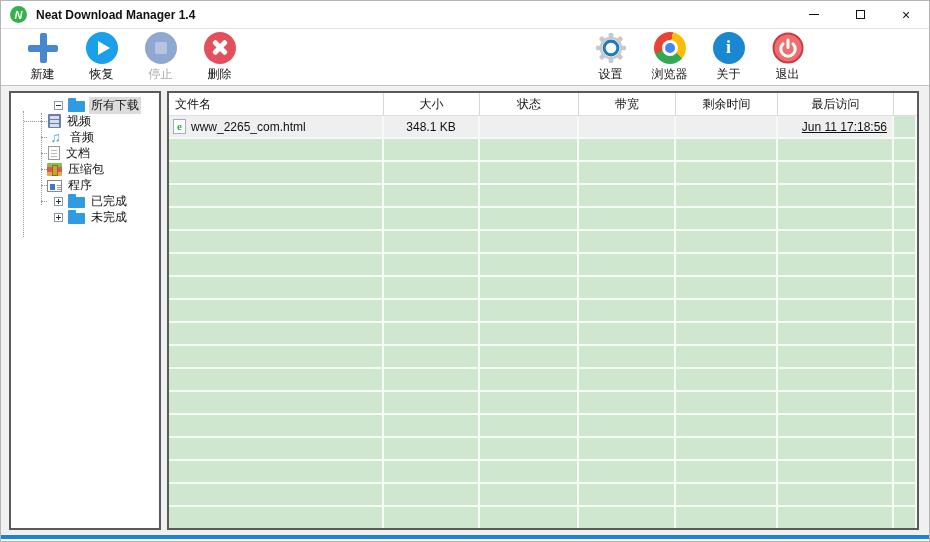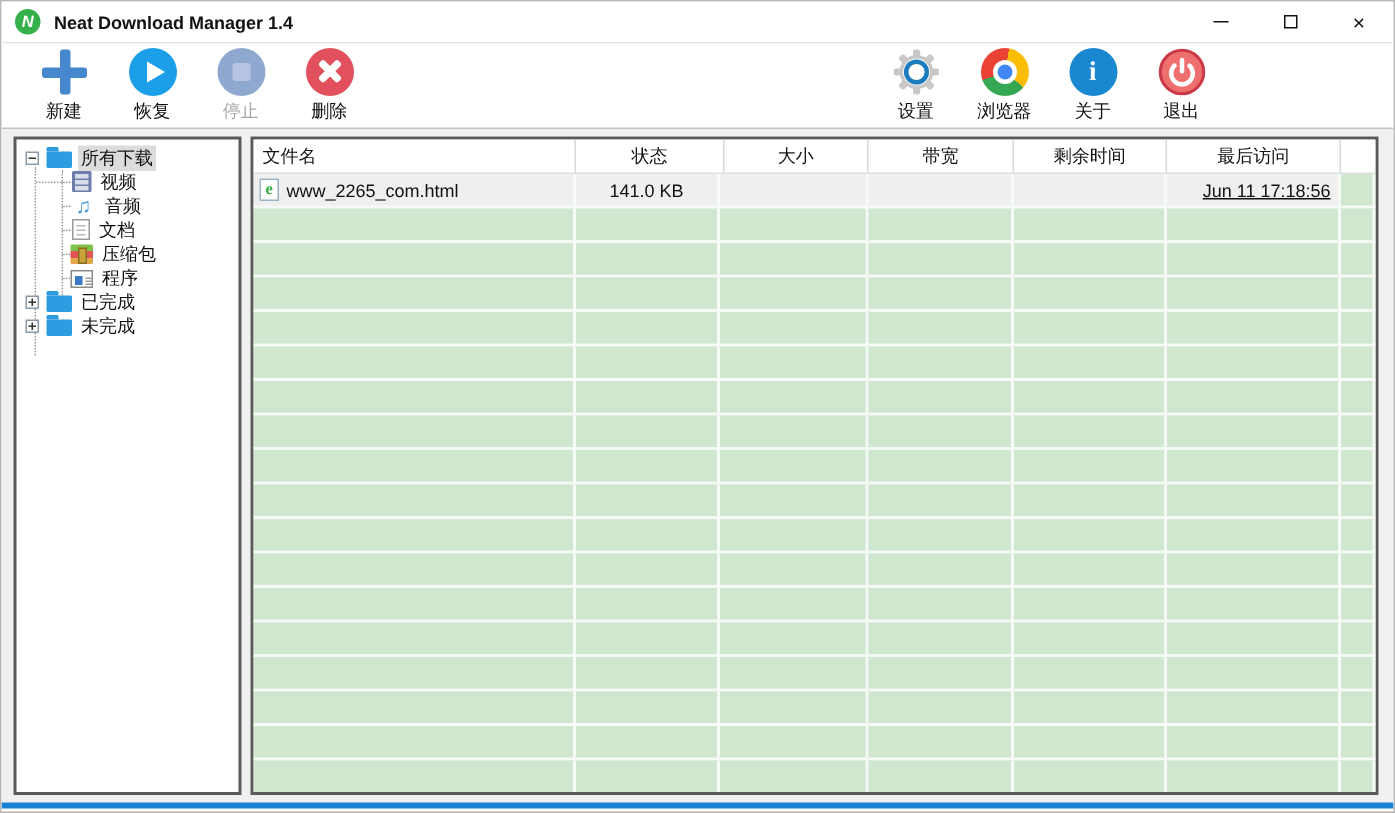--- a/index.html
+++ b/index.html
@@ -52,21 +52,21 @@
   .content { position:absolute; left:0; top:85px; width:100%; height:453px; background:#f0f0f0; }
   .accent-bar { position:absolute; left:0; bottom:0; width:100%; height:4px; }
 
   .panel { position:absolute; top:5px; height:439px; background:#fff; border:2px solid #5a5a5a; }
   .sidebar { left:8px; width:152px; }
   .tablebox { left:166px; width:752px; overflow:hidden; }
 
   
   .tree { position:relative; padding-top:4px; font-size:12px; color:#111; height:100%; }
   .tree-row { height:16px; display:flex; align-items:center; position:relative; z-index:2; }
-  .lvl0 { padding-left:6px; }
+  .lvl0 { padding-left:6px;margin-left:37px; }
   .lvl1 { padding-left:36px; }
   .expander { width:9px; height:9px; background:#fff; border:1px solid #8a9aa8; position:relative; margin-right:5px; flex:none; }
   .expander::before { content:""; position:absolute; left:1px; top:3px; width:5px; height:1px; background:#333; }
   .expander.plus::after { content:""; position:absolute; left:3px; top:1px; width:1px; height:5px; background:#333; }
   .t-icon { width:17px; height:14px; margin-right:4px; flex:none; position:relative; }
   .i-folder { background:#2f9ce2; border-radius:1px; margin-top:2px; height:11px; }
   .i-folder::before { content:""; position:absolute; top:-3px; left:0; width:8px; height:3px; background:#2f9ce2; border-radius:1px 1px 0 0; }
   .t-label { white-space:nowrap; padding:0 2px; }
   .t-label.selected { background:#dcdcdc; }
   .i-video { width:13px; height:14px; margin-left:1px; background:#6b7da8; border-radius:1px; }
@@ -237,34 +237,34 @@
           <span class="expander plus"></span>
           <span class="t-icon i-folder"></span>
           <span class="t-label">未完成</span>
         </div>
       </div>
     </div>
 
     <div class="panel tablebox">
       <div class="thead">
         <div class="th first c1">文件名</div>
+        <div class="th c2">大小</div>
         <div class="th c3">状态</div>
-        <div class="th c2">大小</div>
         <div class="th c4">带宽</div>
         <div class="th c5">剩余时间</div>
         <div class="th c6">最后访问</div>
         <div class="th c7"></div>
       </div>
 
       <div class="trow">
         <div class="td sel c1">
           <span class="file-ic">e</span>
           <span>www_2265_com.html</span>
         </div>
-        <div class="td sel center c2">141.0 KB</div>
+        <div class="td sel center c2">348.1 KB</div>
         <div class="td sel center c3"></div>
         <div class="td sel center c4"></div>
         <div class="td sel center c5"></div>
         <div class="td sel right c6">Jun 11 17:18:56</div>
         <div class="td green c7"></div>
       </div>
 
       <div id="empty-rows">
           <div class="trow">
             <div class="td green c1" style="background: rgb(207, 231, 207);"></div>

